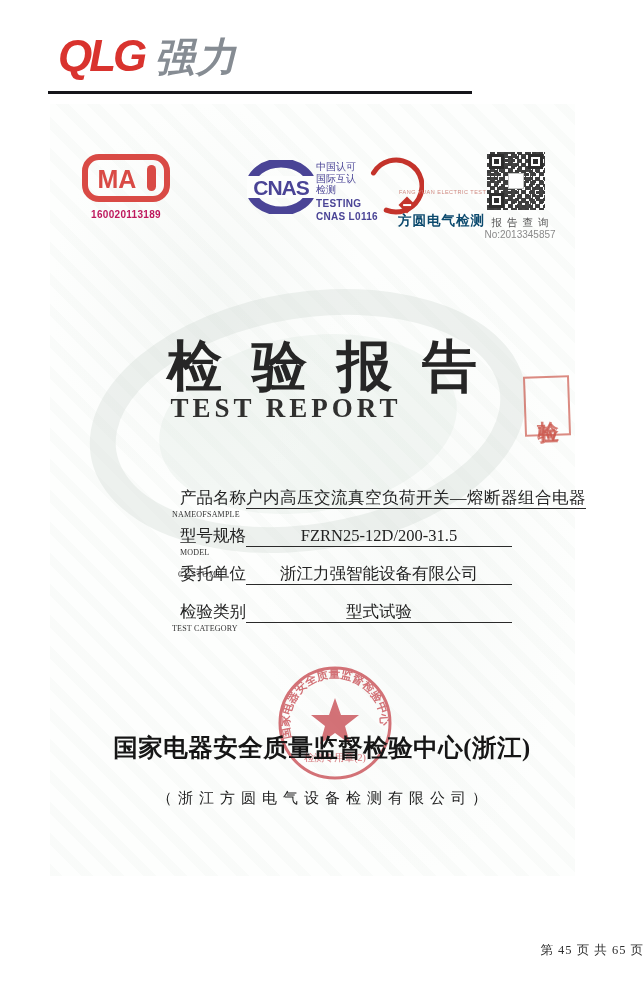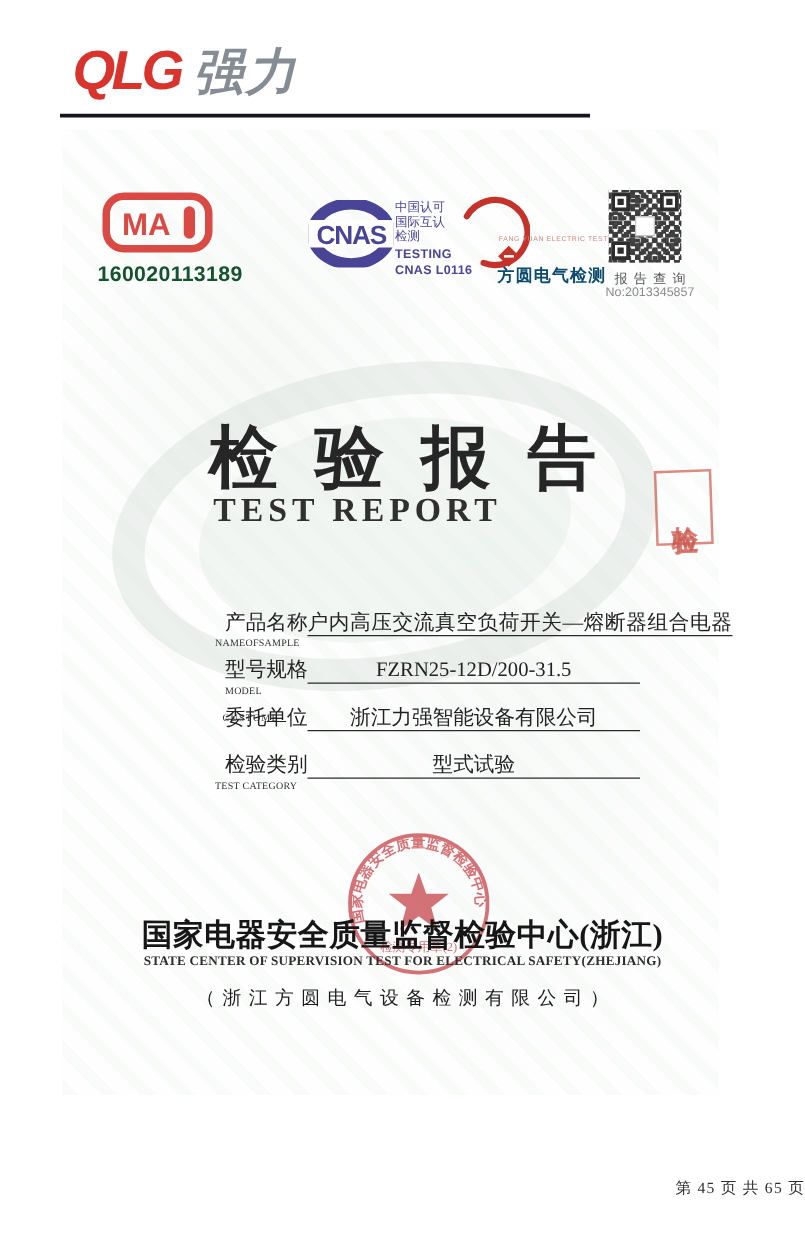--- a/index.html
+++ b/index.html
@@ -22,21 +22,21 @@
     background:
       repeating-linear-gradient(45deg, rgba(198,210,200,0.07) 0 9px, rgba(255,255,255,0) 9px 22px),
       radial-gradient(closest-side at 30% 25%, rgba(190,205,195,0.10), rgba(255,255,255,0)),
       radial-gradient(closest-side at 70% 60%, rgba(190,205,195,0.08), rgba(255,255,255,0)),
       #fdfefd;
   }
 
   
   .cma-wrap { position:absolute; left:78px; top:153px; width:96px; text-align:center; }
   .cma-num { margin-top:2px; font-family:"Liberation Sans", sans-serif; font-weight:bold;
-             font-size:17px; color:#14532d; letter-spacing:0.3px; }
+             font-size:10px; color:#be185d; letter-spacing:0.3px; }
   .ilac {
     position:absolute; left:172px; top:150px; width:76px; height:76px; border-radius:50%;
     background:
       repeating-radial-gradient(circle at 50% 50%, rgba(58,168,160,0.28) 0 1.3px, rgba(255,255,255,0) 1.3px 6px);
     display:flex; align-items:center; justify-content:center;
   }
   .ilac span { font-family:"Liberation Sans", sans-serif; font-weight:bold; font-size:13.5px;
                color:#2fa8a2; background:rgba(255,255,255,0.75); padding:0 2px; }
   .cnas-wrap { position:absolute; left:247px; top:160px; }
   .cnas-text { position:absolute; left:316px; top:161px; line-height:11.5px;
@@ -215,18 +215,17 @@
     </defs>
     <circle cx="59" cy="59" r="55" fill="none" stroke="#cc5a60" stroke-width="3"></circle>
     <path d="M59 34 L65 51 L83 51 L69 62 L74 80 L59 69 L44 80 L49 62 L35 51 L53 51 Z" fill="#cc5a60"></path>
     <text font-size="11.5" fill="#cc5a60" font-family="Liberation Serif, serif" font-weight="bold">
       <textPath href="#sealArc" startOffset="2">国家电器安全质量监督检验中心</textPath>
     </text>
     <text x="59" y="97" text-anchor="middle" font-size="10" fill="#cc5a60" font-family="Liberation Serif, serif">检测专用章(2)</text>
   </svg>
 
   <div class="org-cn">国家电器安全质量监督检验中心(浙江)</div>
-  <div class="org-en">STATE CENTER OF SUPERVISION TEST FOR ELECTRICAL SAFETY(ZHEJIANG)</div>
   <div class="org-sub">（浙江方圆电气设备检测有限公司）</div>
 
   <div class="footer">第 45 页 共 65 页</div>
 
 </div>
 
 </body></html>

